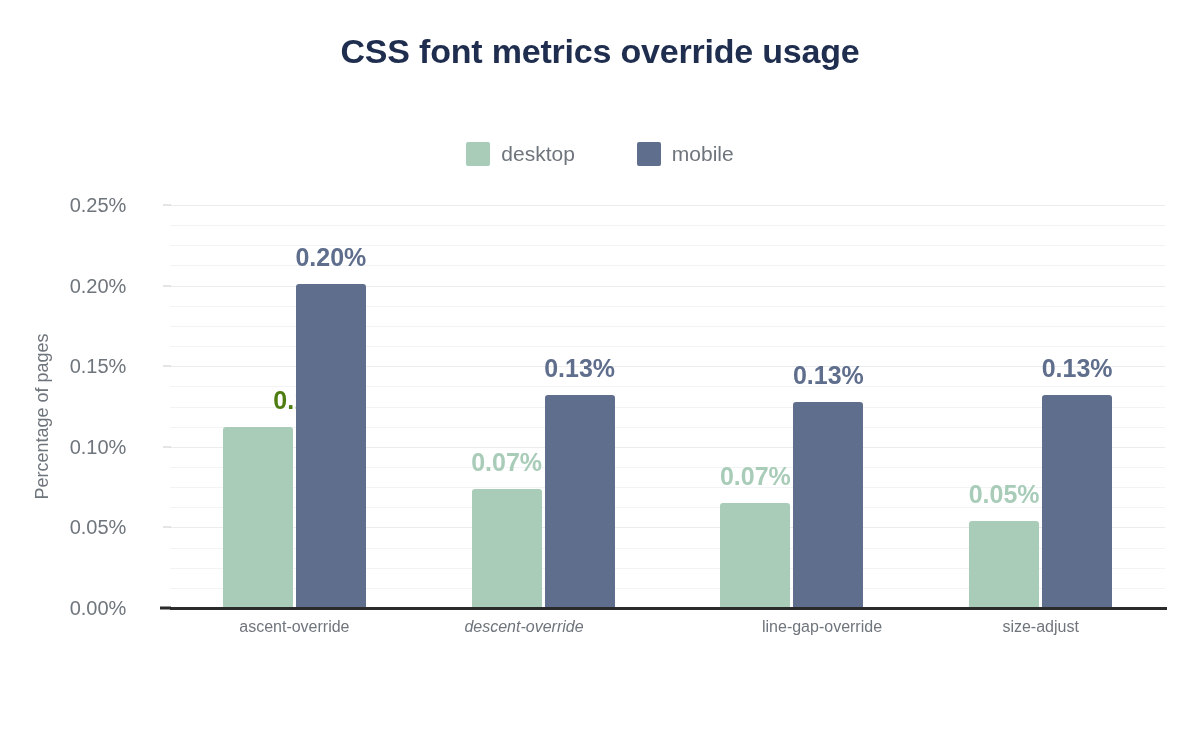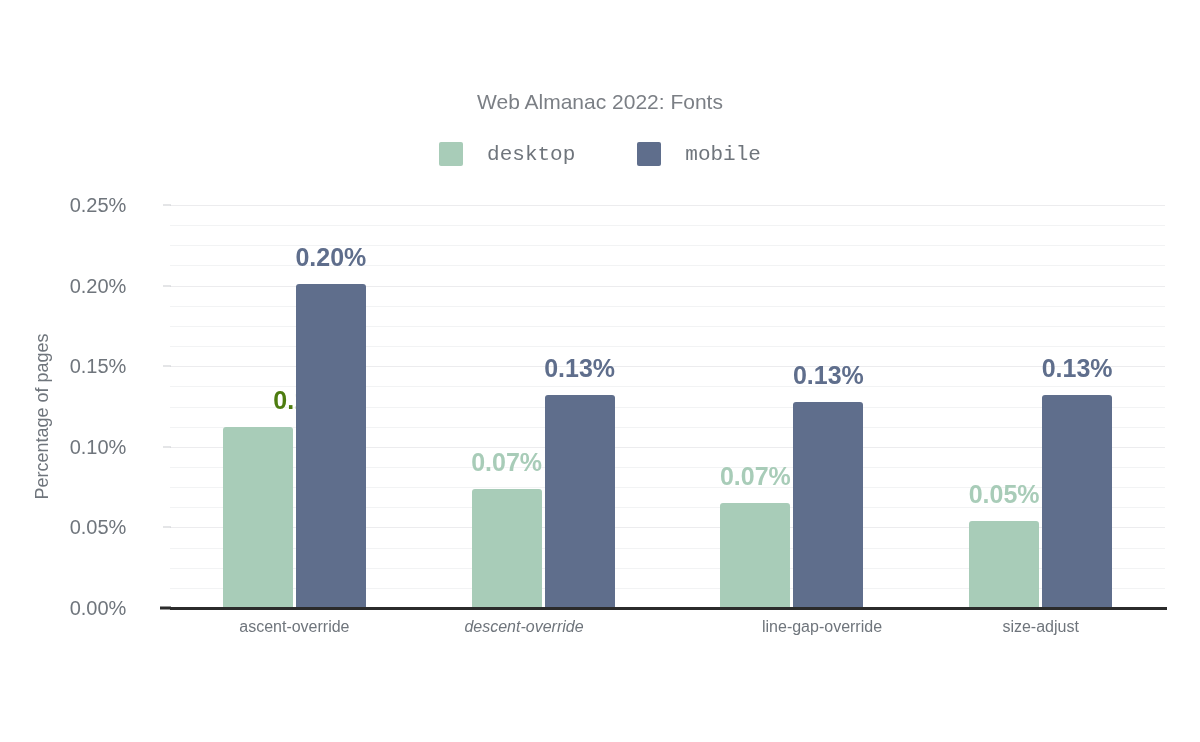--- a/index.html
+++ b/index.html
@@ -52,22 +52,21 @@
     left: 0;
     width: 1200px;
     display: flex;
     justify-content: center;
     align-items: center;
     gap: 62px;
   }
   .legend-item {
     display: flex;
     align-items: center;
-    gap: 24px;
-    font-family: Liberation Mono, monospace;
+    gap: 11px;
   }
   .legend-swatch {
     width: 24px;
     height: 24px;
     border-radius: 2px;
     display: block;
   }
   .legend-label {
     font-size: 21px;
     color: #6f757c;
@@ -177,21 +176,21 @@
     font-size: 25px;
     font-weight: bold;
     transform: translateX(-50%);
   }
 </style>
 </head>
 <body>
 
 <div id="chart-root">
 
-  <div class="chart-subtitle">Web Almanac 2022: Fonts</div>
+  <div class="chart-title">CSS font metrics override usage</div>
 
   <div class="legend">
     <div class="legend-item">
       <span class="legend-swatch" style="background: rgb(168, 204, 184);"></span>
       <span class="legend-label">desktop</span>
     </div>
     <div class="legend-item">
       <span class="legend-swatch" style="background: rgb(95, 110, 140);"></span>
       <span class="legend-label">mobile</span>
     </div>

